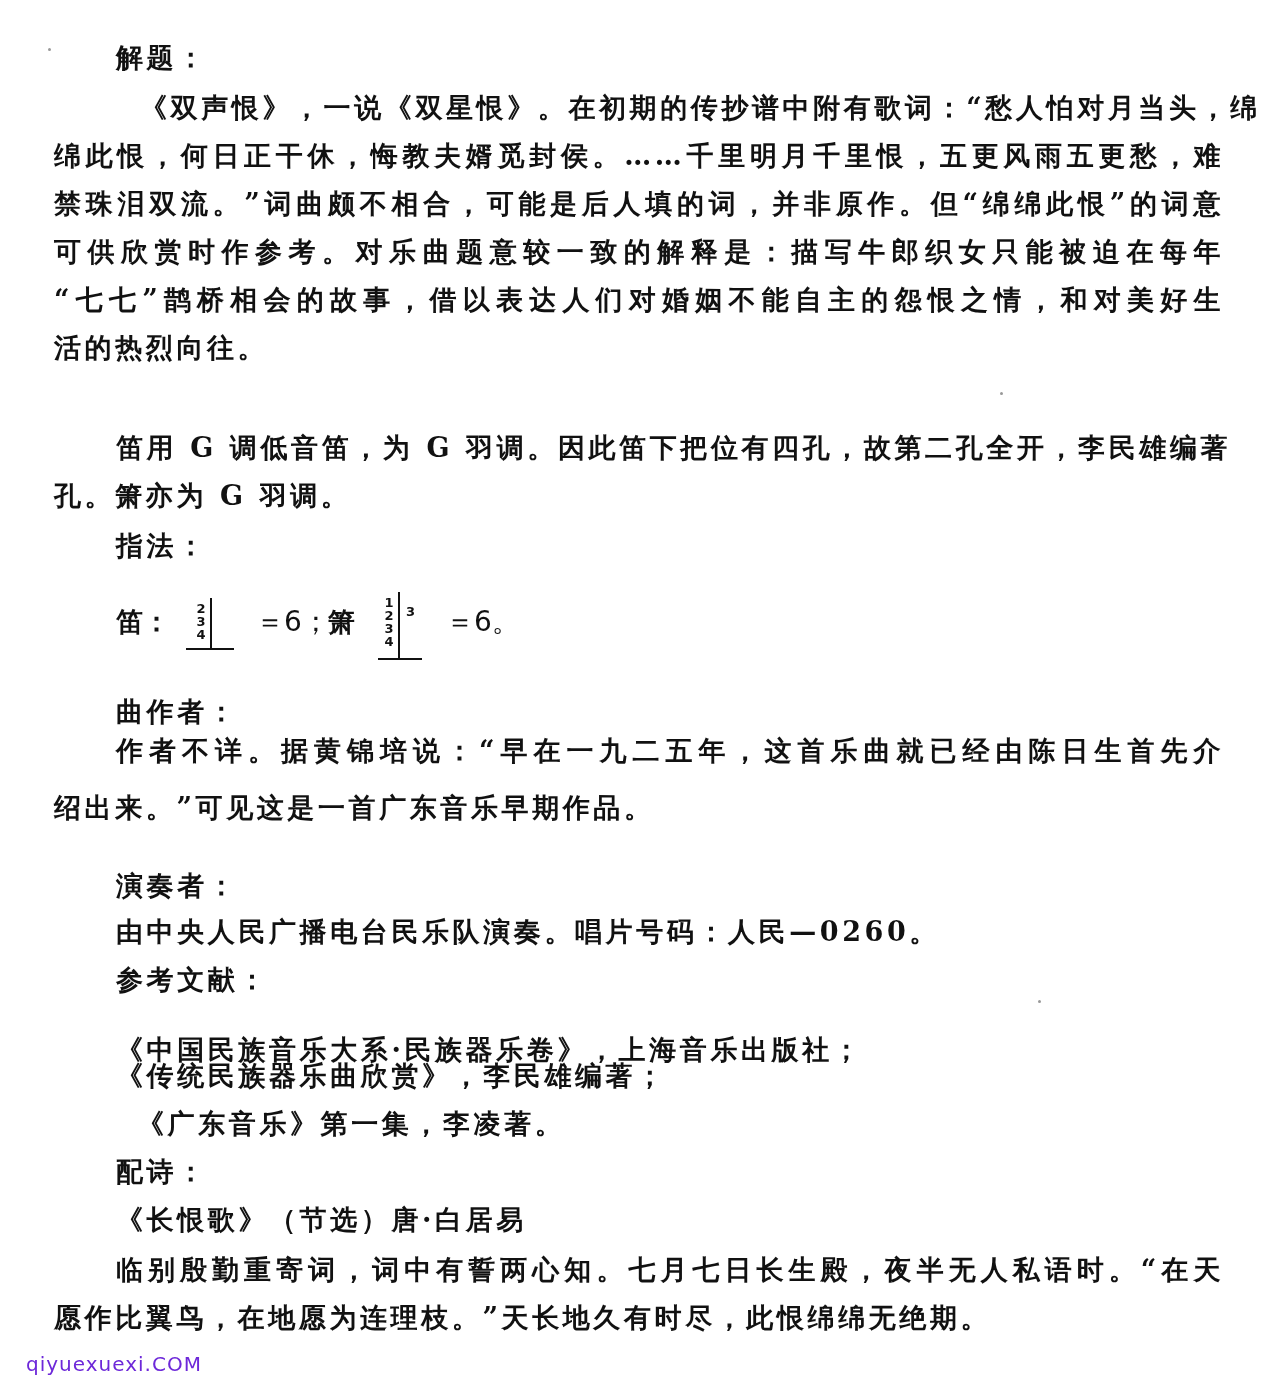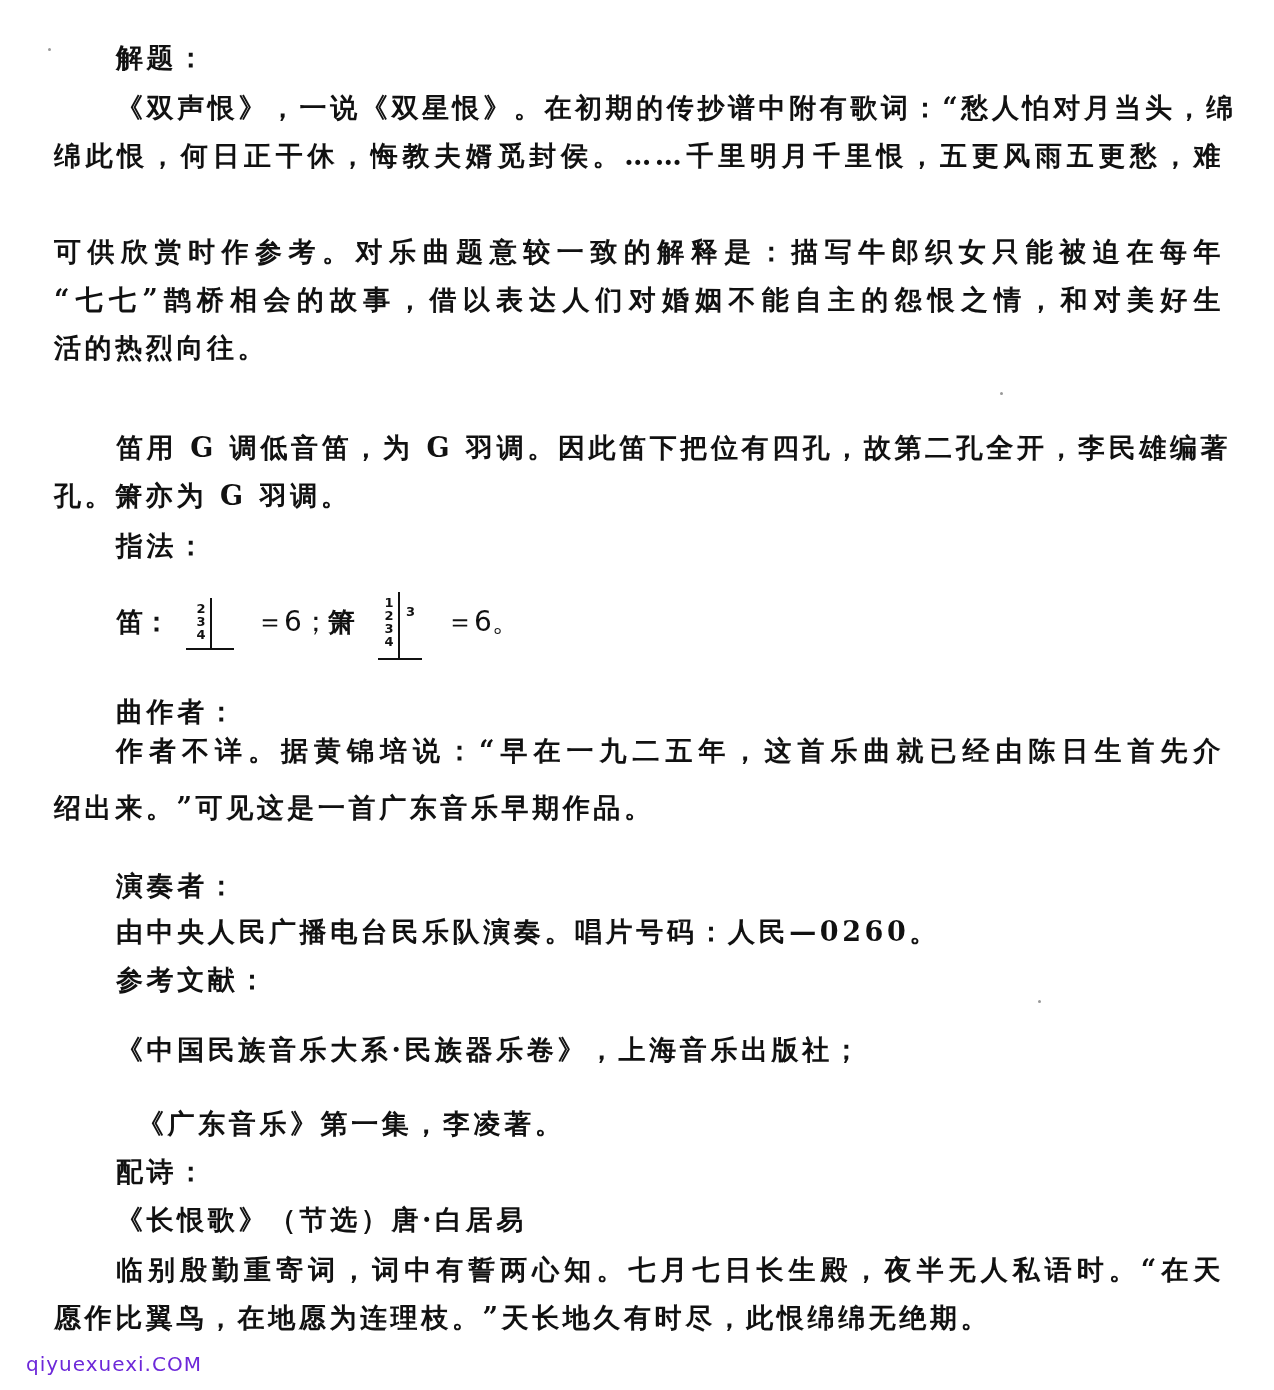--- a/index.html
+++ b/index.html
@@ -104,22 +104,23 @@
       background: #999;
       border-radius: 50%;
     }
   </style>
 </head>
 <body>
 
 <div class="page">
 
   <div class="line heading" style="top:38px;">解题：</div>
-  <div class="line indent justify-line indented" style="top:88px;">《双声恨》，一说《双星恨》。在初期的传抄谱中附有歌词：“愁人怕对月当头，绵</div>
+  <div class="line indent justify-line indented" style="top:88px;margin-left:24px;">《双声恨》，一说《双星恨》。在初期的传抄谱中附有歌词：“愁人怕对月当头，绵</div>
   <div class="line flush justify-line" style="top:136px;">绵此恨，何日正干休，悔教夫婿觅封侯。……千里明月千里恨，五更风雨五更愁，难</div>
+  <div class="line flush justify-line" style="top:184px;">禁珠泪双流。”词曲颇不相合，可能是后人填的词，并非原作。但“绵绵此恨”的词意</div>
   <div class="line flush justify-line" style="top:232px;">可供欣赏时作参考。对乐曲题意较一致的解释是：描写牛郎织女只能被迫在每年</div>
   <div class="line flush justify-line" style="top:280px;">“七七”鹊桥相会的故事，借以表达人们对婚姻不能自主的怨恨之情，和对美好生</div>
   <div class="line flush" style="top:328px;">活的热烈向往。</div>
 
   <div class="line indent justify-line indented" style="top:428px;">笛用 G 调低音笛，为 G 羽调。因此笛下把位有四孔，故第二孔全开，李民雄编著</div>
   <div class="line flush" style="top:476px;">孔。箫亦为 G 羽调。</div>
 
   <div class="line heading" style="top:526px;">指法：</div>
 
   <div class="fingering">
@@ -149,20 +150,21 @@
 
   <div class="line heading" style="top:692px;">曲作者：</div>
   <div class="line indent justify-line indented" style="top:720px;margin-top:11px;">作者不详。据黄锦培说：“早在一九二五年，这首乐曲就已经由陈日生首先介</div>
   <div class="line flush" style="top:788px;">绍出来。”可见这是一首广东音乐早期作品。</div>
 
   <div class="line heading" style="top:866px;">演奏者：</div>
   <div class="line flush-ref" style="top:912px;">由中央人民广播电台民乐队演奏。唱片号码：人民—0260。</div>
 
   <div class="line heading" style="top:960px;">参考文献：</div>
   <div class="line flush-ref" style="top:1008px;margin-top:22px;">《中国民族音乐大系·民族器乐卷》，上海音乐出版社；</div>
+  <div class="line flush-ref" style="top:1056px;">《传统民族器乐曲欣赏》，李民雄编著；</div>
   <div class="line flush-ref" style="top:1104px;margin-left:21px;">《广东音乐》第一集，李凌著。</div>
 
   <div class="line heading" style="top:1152px;">配诗：</div>
   <div class="line flush-ref" style="top:1200px;">《长恨歌》（节选）唐·白居易</div>
   <div class="line indent justify-line indented" style="top:1250px;">临别殷勤重寄词，词中有誓两心知。七月七日长生殿，夜半无人私语时。“在天</div>
   <div class="line flush" style="top:1298px;">愿作比翼鸟，在地愿为连理枝。”天长地久有时尽，此恨绵绵无绝期。</div>
 
   <div class="speck" style="left:48px; top:48px;"></div>
   <div class="speck" style="left:1000px; top:392px;"></div>
   <div class="speck" style="left:1038px; top:1000px;"></div>

